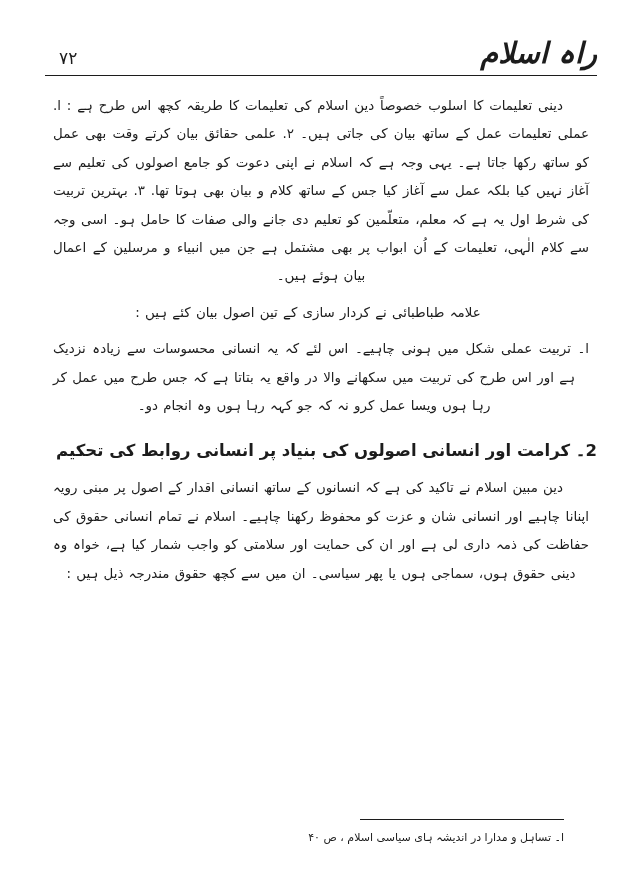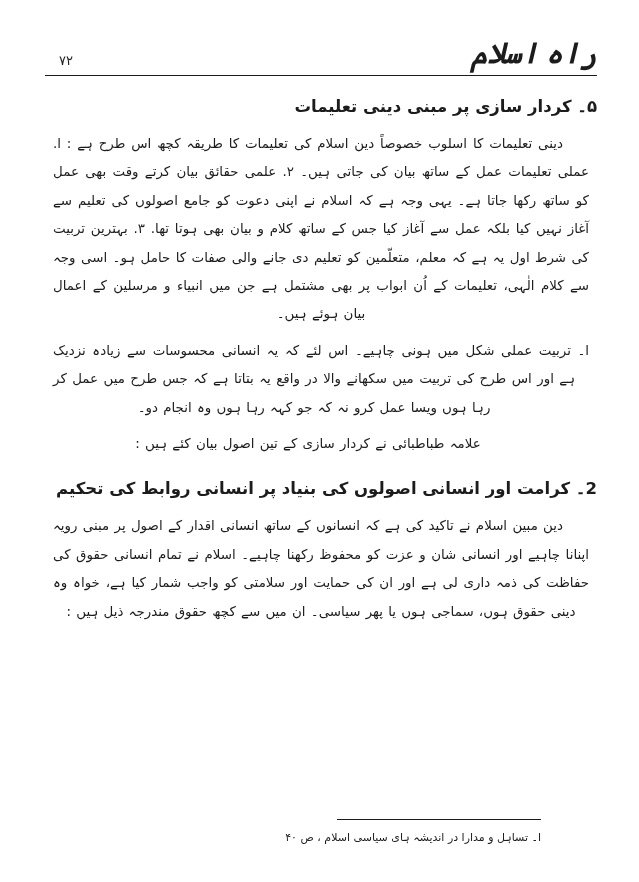--- a/index.html
+++ b/index.html
@@ -24,24 +24,23 @@
     margin-top: 38px;
     padding-bottom: 5px;
     border-bottom: 1.6px solid #1c1c1c;
   }
   .header-title {
     font-size: 29px;
     font-weight: bold;
     font-style: italic;
     line-height: 1.1;
     letter-spacing: 1px;
-    font-family: Liberation Serif, serif;
   }
   .page-number {
-    font-size: 13px;
+    font-size: 17px;
     padding-left: 14px;
     transform: translateY(-2px);
   }
   
   .content { margin-top: 16px; }
   .section-heading {
     margin: 16px 0 6px 0;
     font-size: 16.5px;
     font-weight: bold;
     text-align: right;
@@ -58,21 +57,21 @@
   .para.first-indent { text-indent: 26px; }
   .para.hang { padding-right: 14px; text-indent: -14px; }
   .fn-marker {
     font-size: 9px;
     vertical-align: super;
     line-height: 0;
   }
   
   .footnote-area {
     position: absolute;
-    right: 56px;
+    right: 33px;
     left: 45px;
     bottom: 36px;
     direction: rtl;
   }
   .footnote-rule {
     width: 204px;
     height: 0;
     border-top: 1.3px solid #1c1c1c;
     margin: 0 42px 9px auto;
   }
@@ -88,27 +87,26 @@
 
 <div class="page">
 
   <div class="header">
     <div class="header-title">راہ اسلام</div>
     <div class="page-number">۷۲</div>
   </div>
 
   <div class="content">
 
-    <h2 class="section-heading">۵۔ کردار سازی پر مبنی دینی تعلیمات</h2>
 
     <p class="para first-indent">دینی تعلیمات کا اسلوب خصوصاً دین اسلام کی تعلیمات کا طریقہ کچھ اس طرح ہے : ا. عملی تعلیمات عمل کے ساتھ بیان کی جاتی ہیں۔ ۲. علمی حقائق بیان کرتے وقت بھی عمل کو ساتھ رکھا جاتا ہے۔ یہی وجہ ہے کہ اسلام نے اپنی دعوت کو جامع اصولوں کی تعلیم سے آغاز نہیں کیا بلکہ عمل سے آغاز کیا جس کے ساتھ کلام و بیان بھی ہوتا تھا. ۳. بہترین تربیت کی شرط اول یہ ہے کہ معلم، متعلّمین کو تعلیم دی جانے والی صفات کا حامل ہو۔ اسی وجہ سے کلام الٰہی، تعلیمات کے اُن ابواب پر بھی مشتمل ہے جن میں انبیاء و مرسلین کے اعمال بیان ہوئے ہیں۔</p>
 
+    <p class="para first-indent">علامہ طباطبائی نے کردار سازی کے تین اصول بیان کئے ہیں :</p>
+
     <p class="para hang">ا۔ تربیت عملی شکل میں ہونی چاہیے۔ اس لئے کہ یہ انسانی محسوسات سے زیادہ نزدیک ہے اور اس طرح کی تربیت میں سکھانے والا در واقع یہ بتاتا ہے کہ جس طرح میں عمل کر رہا ہوں ویسا عمل کرو نہ کہ جو کہہ رہا ہوں وہ انجام دو۔</p>
-
-    <p class="para first-indent">علامہ طباطبائی نے کردار سازی کے تین اصول بیان کئے ہیں :</p>
 
 
 
     <h2 class="section-heading">2۔ کرامت اور انسانی اصولوں کی بنیاد پر انسانی روابط کی تحکیم</h2>
 
     <p class="para first-indent">دین مبین اسلام نے تاکید کی ہے کہ انسانوں کے ساتھ انسانی اقدار کے اصول پر مبنی رویہ اپنانا چاہیے اور انسانی شان و عزت کو محفوظ رکھنا چاہیے۔ اسلام نے تمام انسانی حقوق کی حفاظت کی ذمہ داری لی ہے اور ان کی حمایت اور سلامتی کو واجب شمار کیا ہے، خواہ وہ دینی حقوق ہوں، سماجی ہوں یا پھر سیاسی۔ ان میں سے کچھ حقوق مندرجہ ذیل ہیں :</p>
 
   </div>
 
   <div class="footnote-area">

